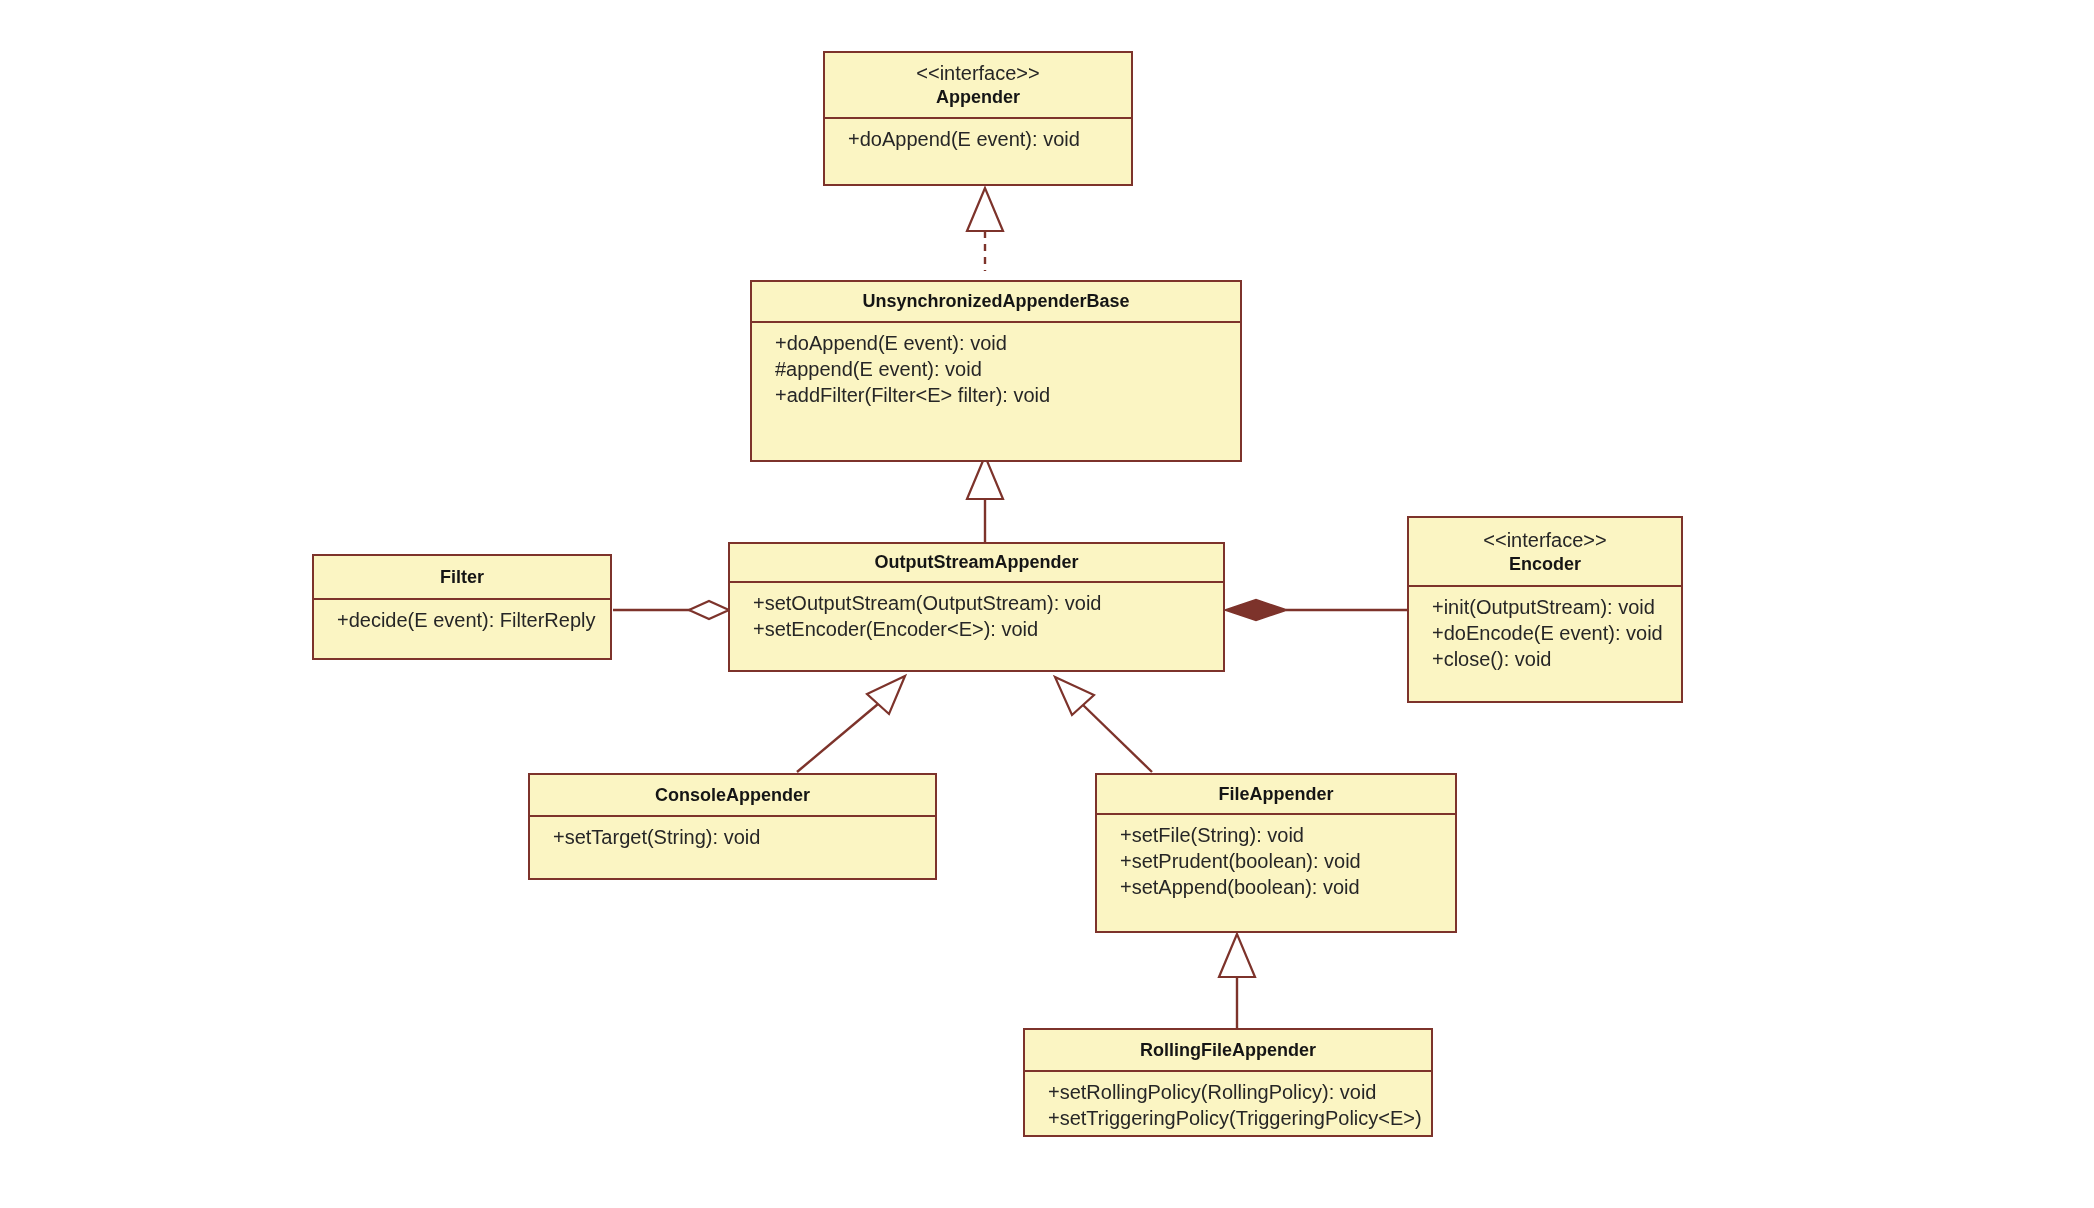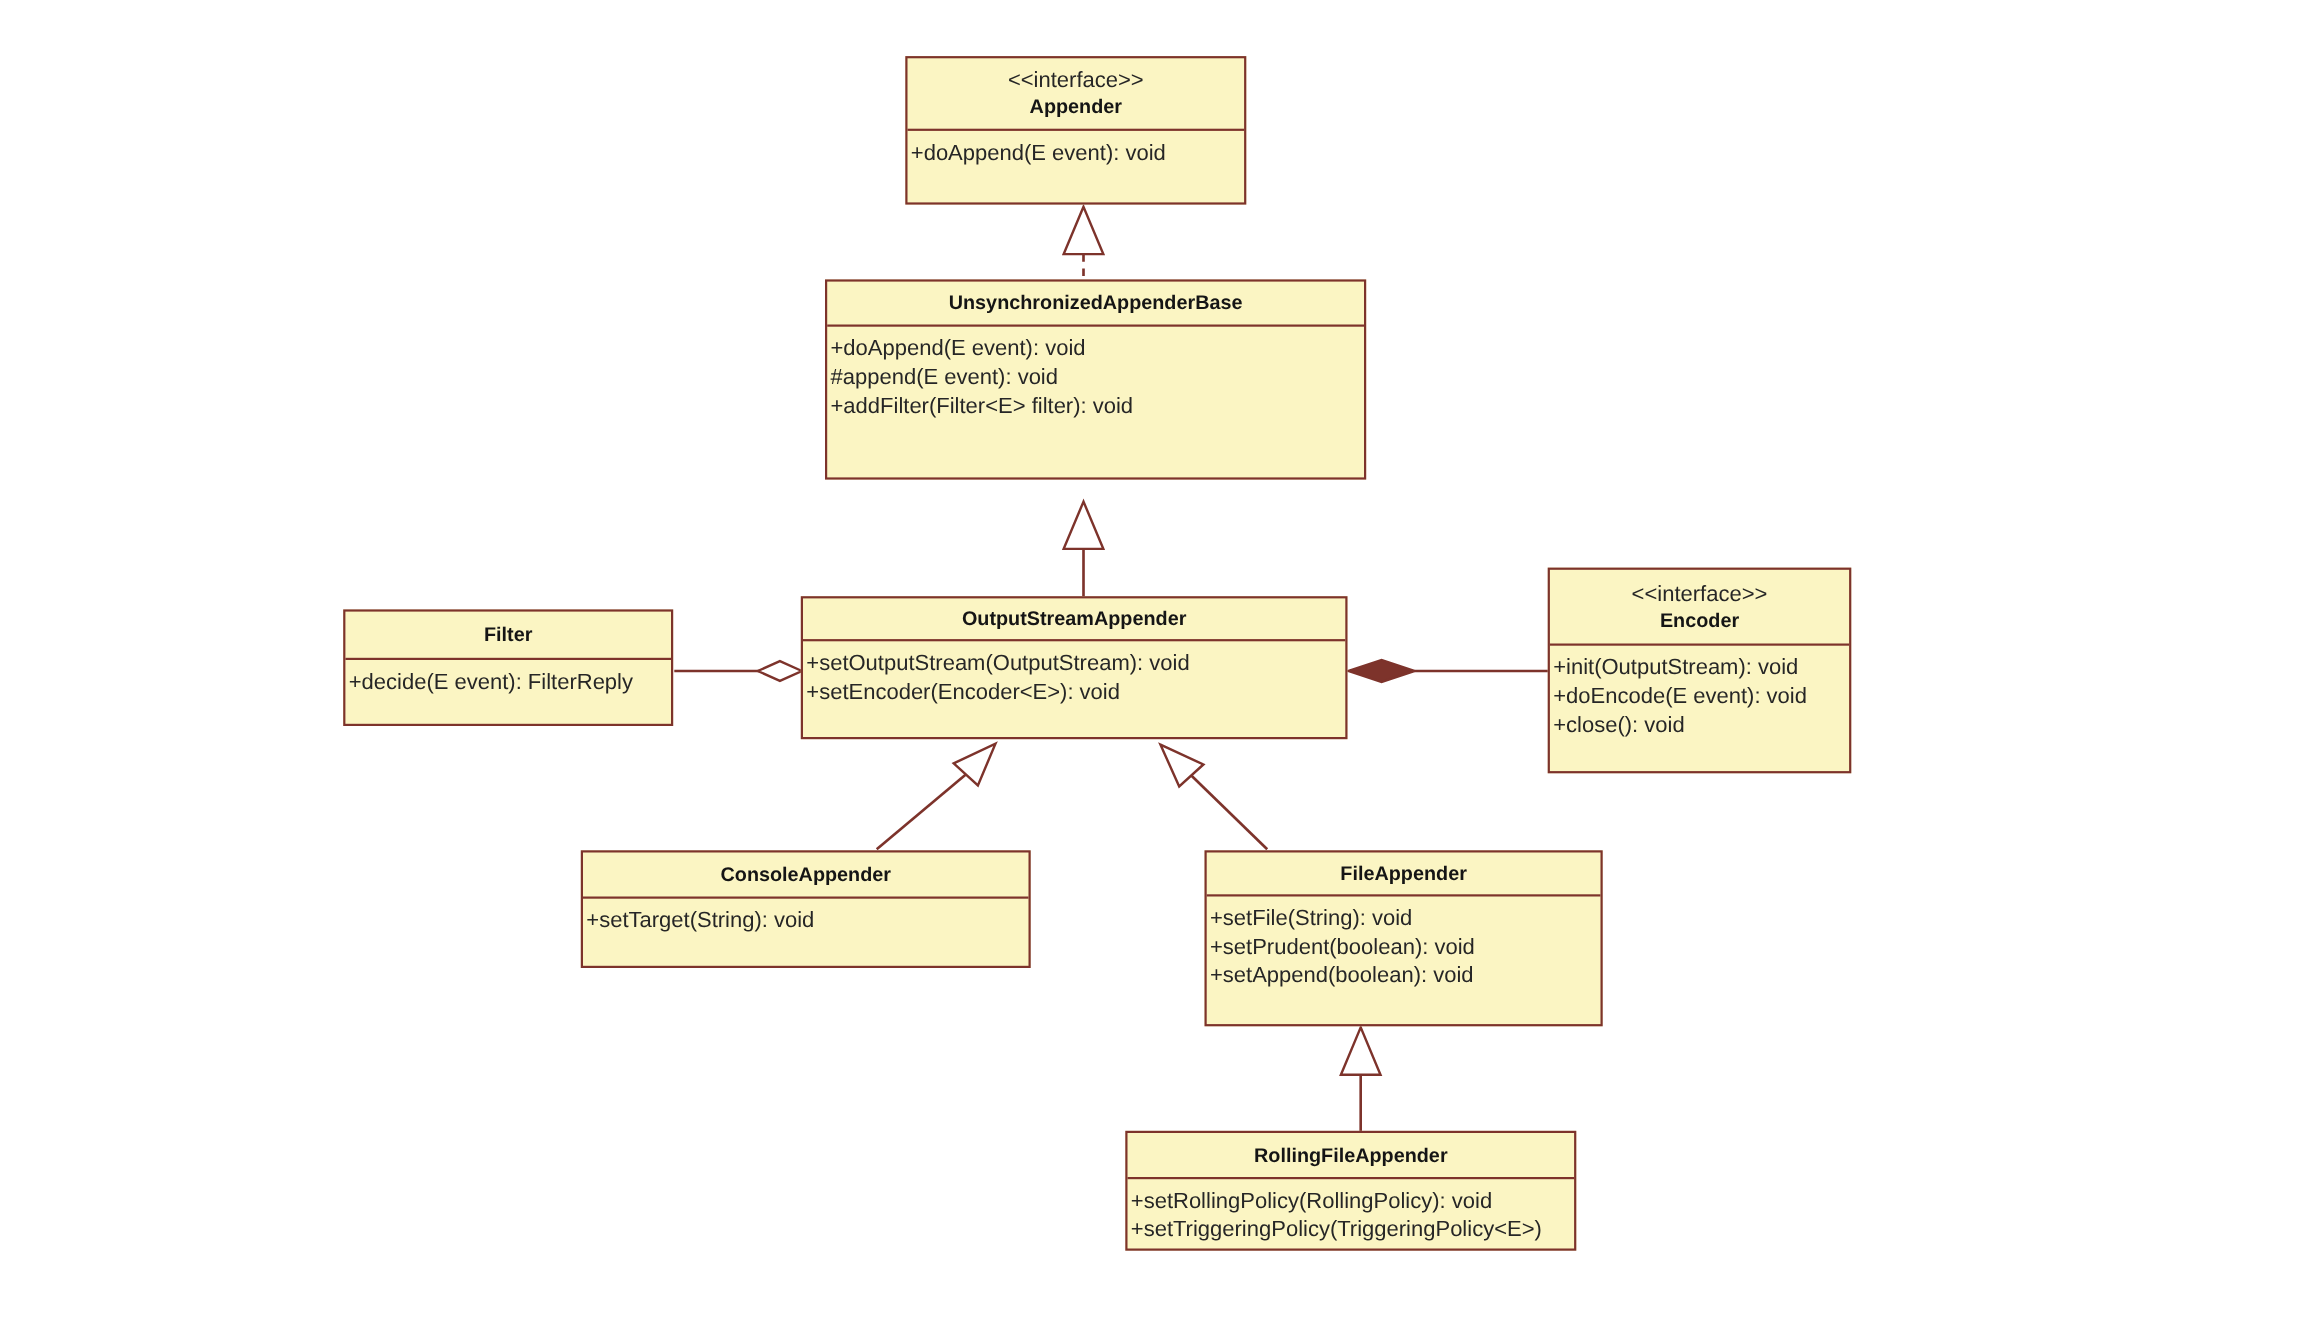--- a/index.html
+++ b/index.html
@@ -60,21 +60,21 @@
   .stereotype {
     font-size: 20px;
     color: var(--text);
   }
   .cname {
     font-size: 18px;
     font-weight: bold;
     color: var(--name-text);
   }
   .uml-methods {
-    padding: 7px 10px 0 3px;
+    padding: 7px 10px 0 23px;
   }
   .method {
     font-size: 20px;
     line-height: 26px;
     color: var(--text);
     white-space: nowrap;
   }
 </style>
 </head>
 <body>
@@ -122,21 +122,21 @@
   <div class="uml-class" style="left:823px; top:51px; width:310px; height:135px;">
     <div class="uml-title" style="height:66px;">
       <div class="stereotype">&lt;&lt;interface&gt;&gt;</div>
       <div class="cname">Appender</div>
     </div>
     <div class="uml-methods">
       <div class="method">+doAppend(E event): void</div>
     </div>
   </div>
 
-  <div class="uml-class" style="left:750px; top:254px; width:492px; height:182px;">
+  <div class="uml-class" style="left:750px; top:280px; width:492px; height:182px;">
     <div class="uml-title" style="height:41px;">
       <div class="cname">UnsynchronizedAppenderBase</div>
     </div>
     <div class="uml-methods">
       <div class="method">+doAppend(E event): void</div>
       <div class="method">#append(E event): void</div>
       <div class="method">+addFilter(Filter&lt;E&gt; filter): void</div>
     </div>
   </div>
 

